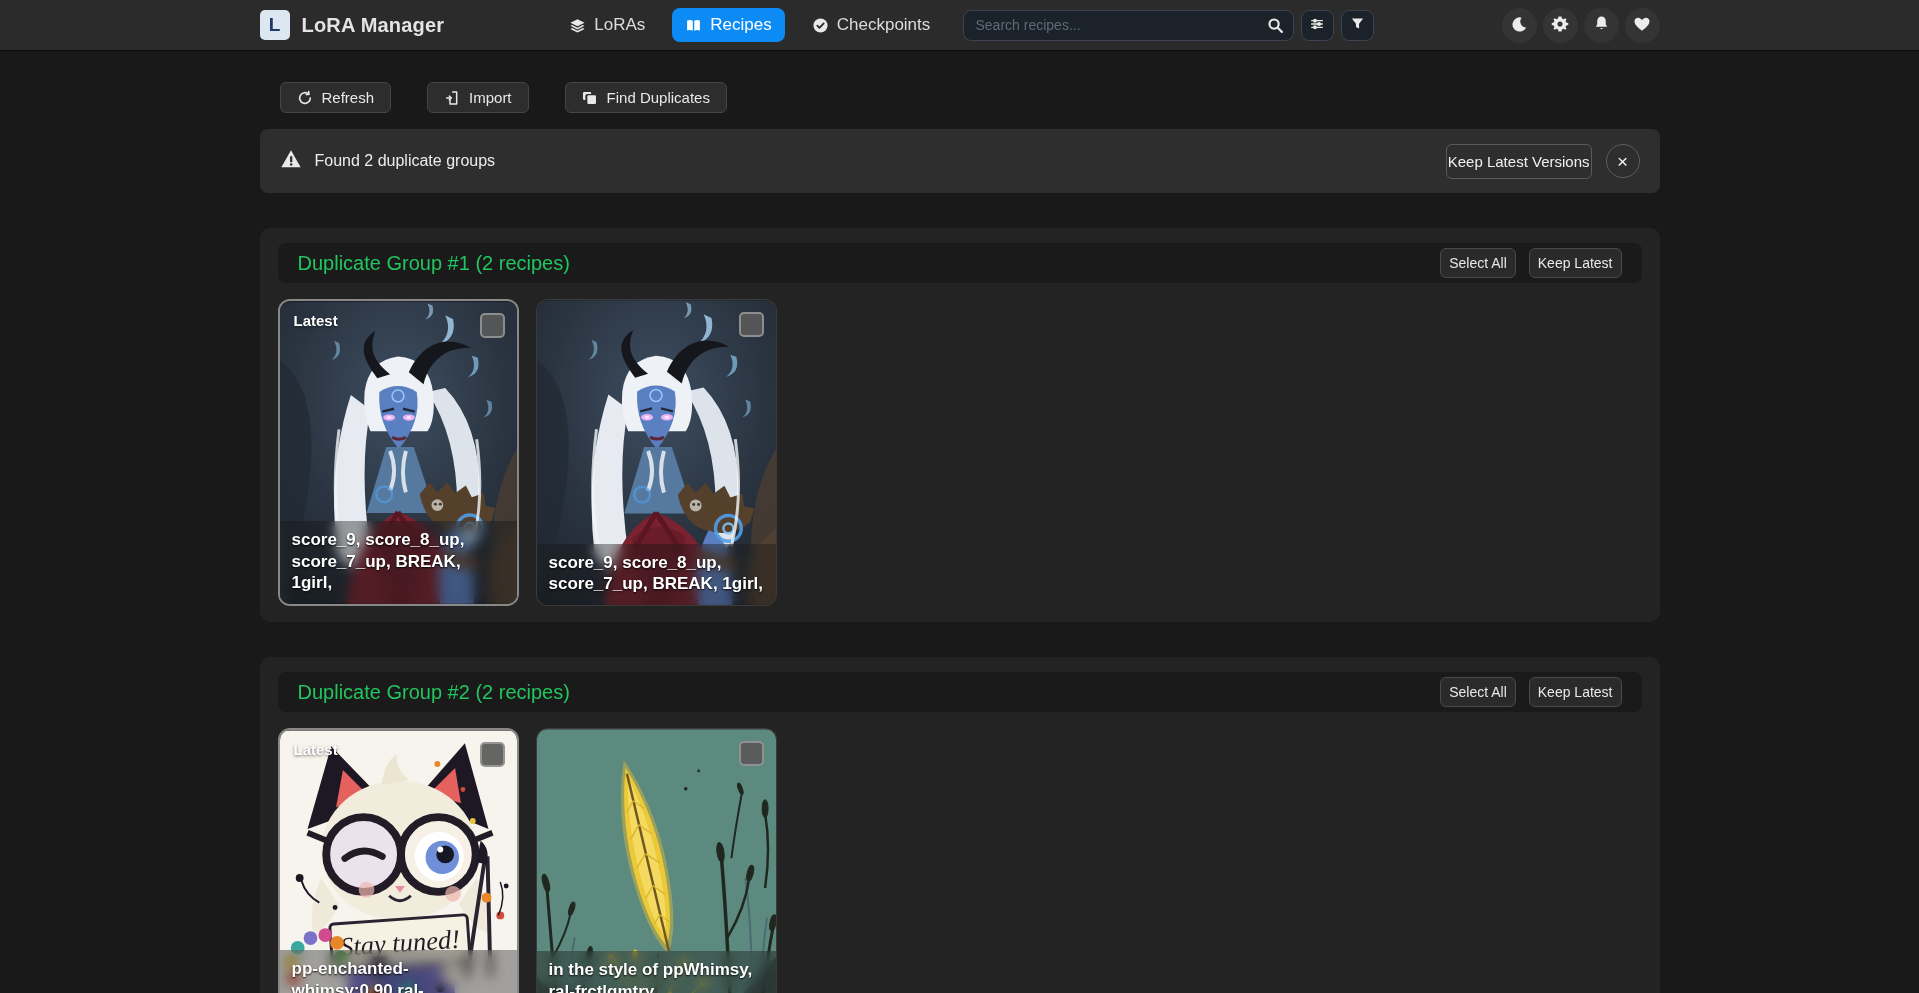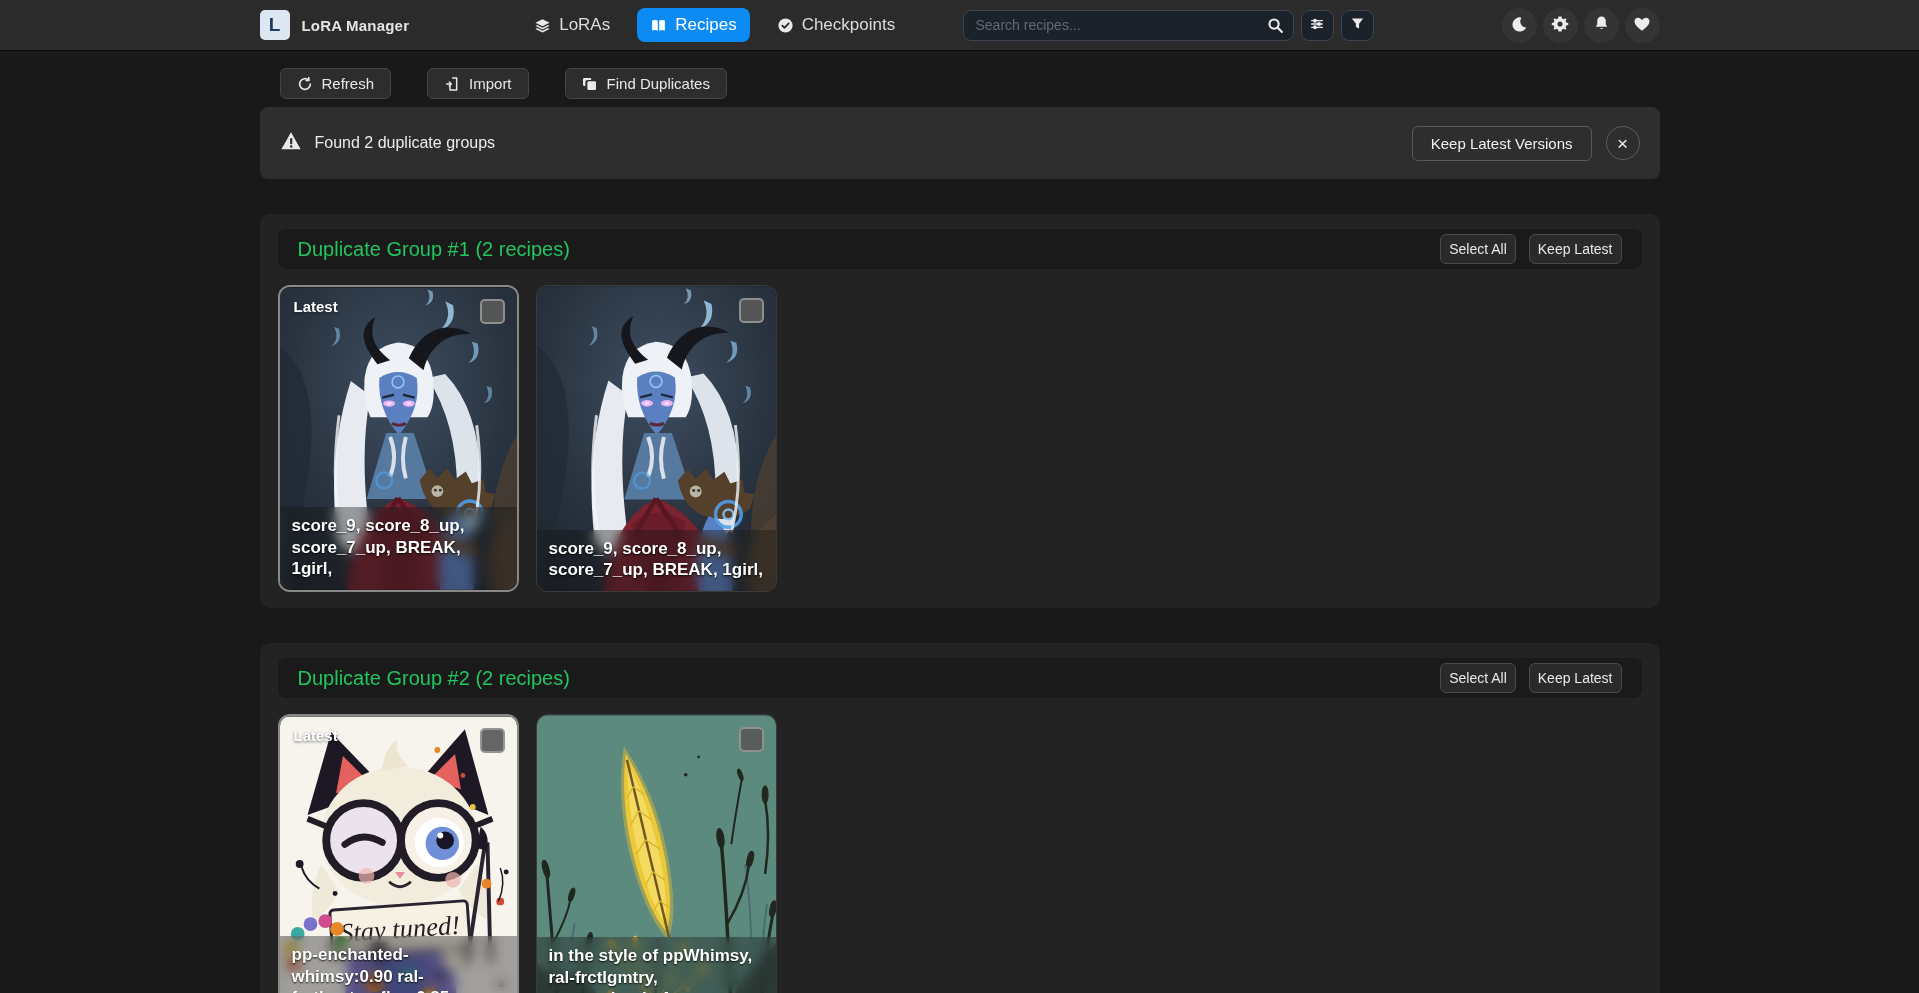--- a/index.html
+++ b/index.html
@@ -6,21 +6,21 @@
   html,body { width:1919px; height:993px; overflow:hidden; background:#191919;
               font-family:"Liberation Sans", sans-serif; color:#e8e8e8; }
 
   
   .navbar { height:50px; background:#2b2b2b; box-shadow:0 1px 0 rgba(0,0,0,.45); }
   .nav-inner { width:1400px; margin:0 auto; height:50px; display:flex; align-items:center; }
   .brand { display:flex; align-items:center; gap:12px; cursor:pointer; }
   .logo { width:30px; height:30px; background:#dde7f1; border-radius:5px; display:flex;
           align-items:center; justify-content:center; }
   .logo span { color:#1f3a66; font-weight:bold; font-size:19px; }
-  .app-title { font-size:15px; font-weight:bold; color:#e4e4e4; letter-spacing:.2px; }
+  .app-title { font-size:20px; font-weight:bold; color:#e4e4e4; letter-spacing:.2px; }
 
   .tabs { display:flex; align-items:center; gap:14px; margin-left:112px; }
   .tab { display:flex; align-items:center; gap:8px; padding:7px 13px; border-radius:8px;
          font-size:17px; color:#dcdcdc; cursor:pointer; }
   .tab.active { background:#0d8bf5; color:#fff; }
   .tab .icon, .toolbar .icon { display:inline-flex; }
   .tab svg { width:17px; height:17px; }
 
   .nav-right { margin-left:auto; display:flex; align-items:center; }
   .search-group { display:flex; align-items:center; gap:7px; }
@@ -32,31 +32,31 @@
   .search-box .icon { position:absolute; right:10px; top:7px; }
   .sq-btn { width:33px; height:31px; background:#1c222a; border:1px solid #3b4450; border-radius:8px;
             display:flex; align-items:center; justify-content:center; cursor:pointer; }
   .circle-group { display:flex; align-items:center; gap:6px; margin-left:128px; }
   .circle-btn { width:35px; height:35px; border-radius:50%; background:#343434; border:none;
                 display:flex; align-items:center; justify-content:center; cursor:pointer; }
 
   
   .content { width:1400px; margin:0 auto; }
 
-  .toolbar { padding:18px 0 0 20px; display:flex; gap:36px; }
+  .toolbar { padding:32px 0 0 20px; display:flex; gap:36px; }
   .tool-btn { display:flex; align-items:center; gap:9px; background:#2d2d2d; border:1px solid #454545;
               border-radius:6px; color:#e8e8e8; font-size:15px; padding:0 16px; height:31px;
               cursor:pointer; font-family:"Liberation Sans",sans-serif; }
 
-  .banner { margin-top:8px; height:72px; background:#2e2e2e; border-radius:8px;
+  .banner { margin-top:16px; height:64px; background:#2e2e2e; border-radius:8px;
             display:flex; align-items:center; padding:0 20px; }
   .banner-text { font-size:16px; color:#ececec; margin-left:13px; }
   .banner-actions { margin-left:auto; display:flex; align-items:center; gap:14px; }
   .banner-btn { background:transparent; border:1px solid #5a5a5a; border-radius:6px; color:#f0f0f0;
-                font-size:15px; padding:8px 18px; cursor:pointer; font-family:"Liberation Sans",sans-serif; }
+                font-size:15px; padding:8px 1px; cursor:pointer; font-family:"Liberation Sans",sans-serif; }
   .delete-group { display:flex; align-items:center; gap:7px; border:1px solid #474747; border-radius:6px;
                   padding:6px 12px; color:#8b8b8b; font-size:15px; cursor:default; }
   .count-input { width:100px; height:27px; background:#272727; border:1px solid #4a4a4a; border-radius:4px;
                  color:#9aa0a6; text-align:center; font-size:14px; font-family:"Liberation Sans",sans-serif; }
   .close-btn { width:34px; height:34px; border-radius:50%; background:transparent; border:1px solid #5d5d5d;
                color:#efefef; font-size:19px; line-height:1; cursor:pointer; display:flex;
                align-items:center; justify-content:center; }
 
   .group { margin-top:35px; background:#232323; border-radius:10px; padding:15px 18px 16px; }
   .group-header { height:40px; background:#1a1a1a; border-radius:8px; display:flex;

